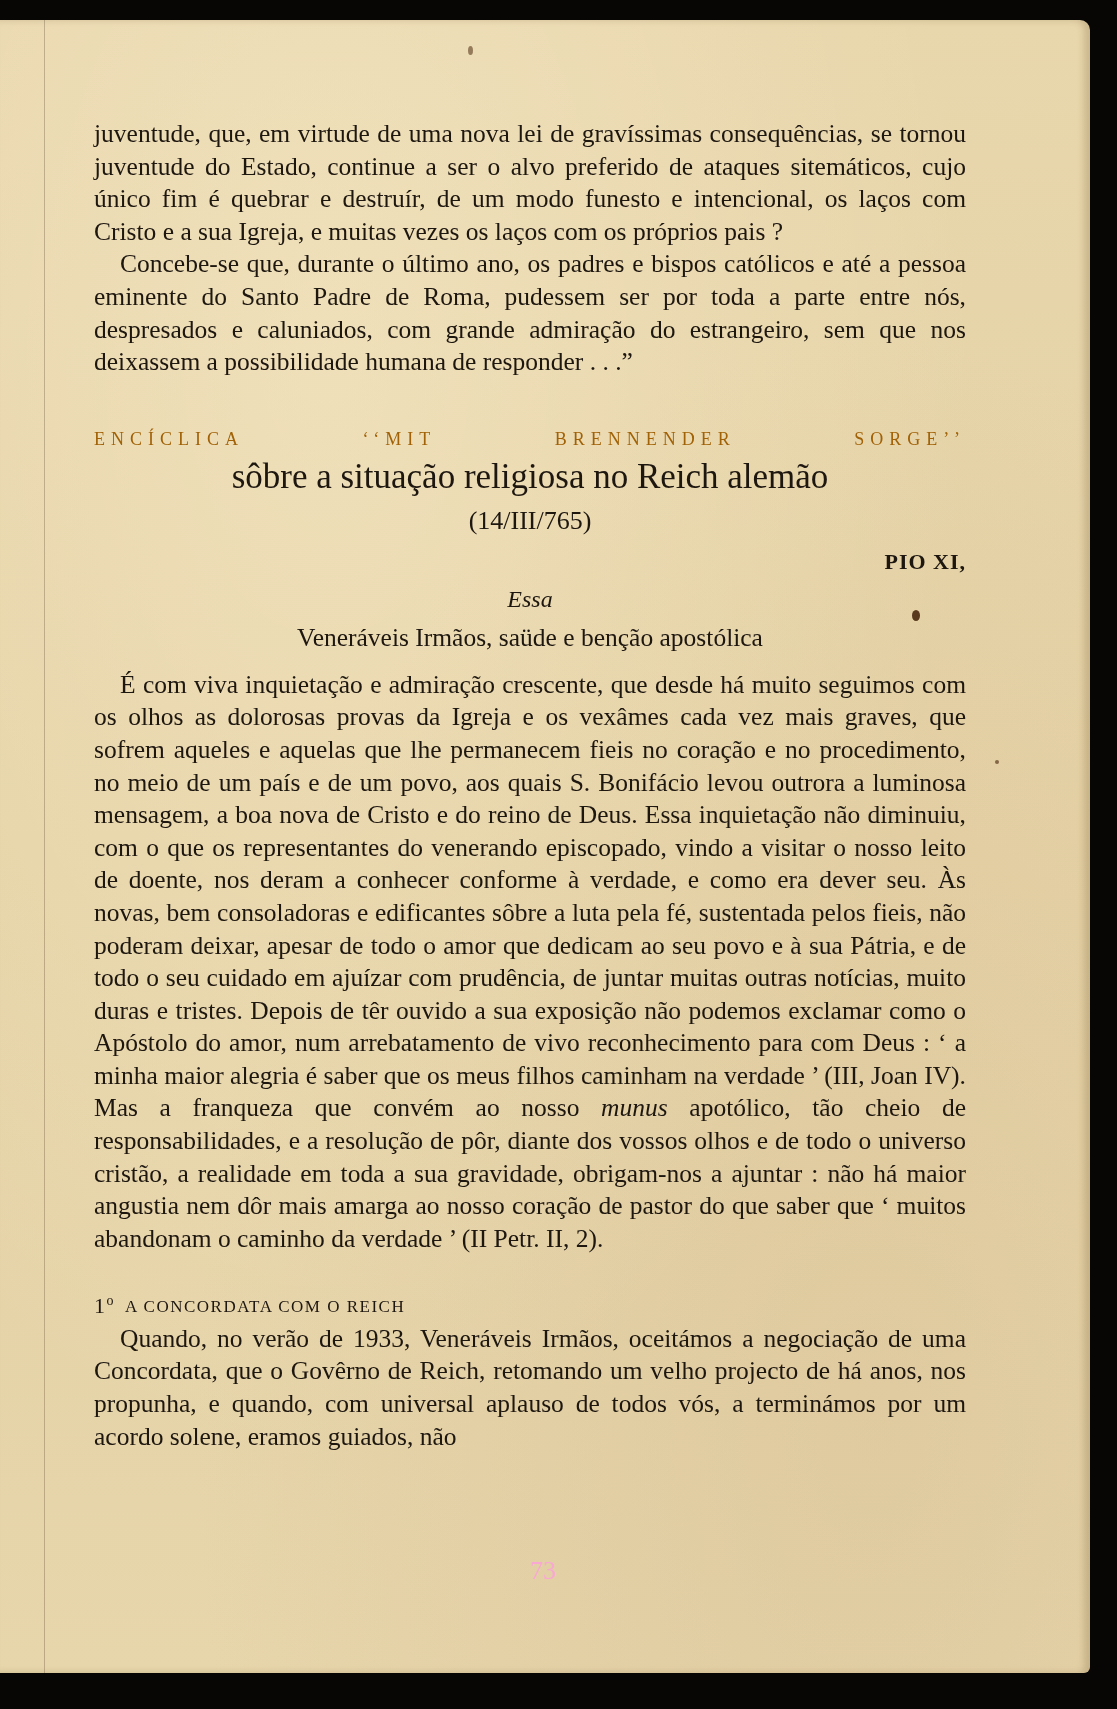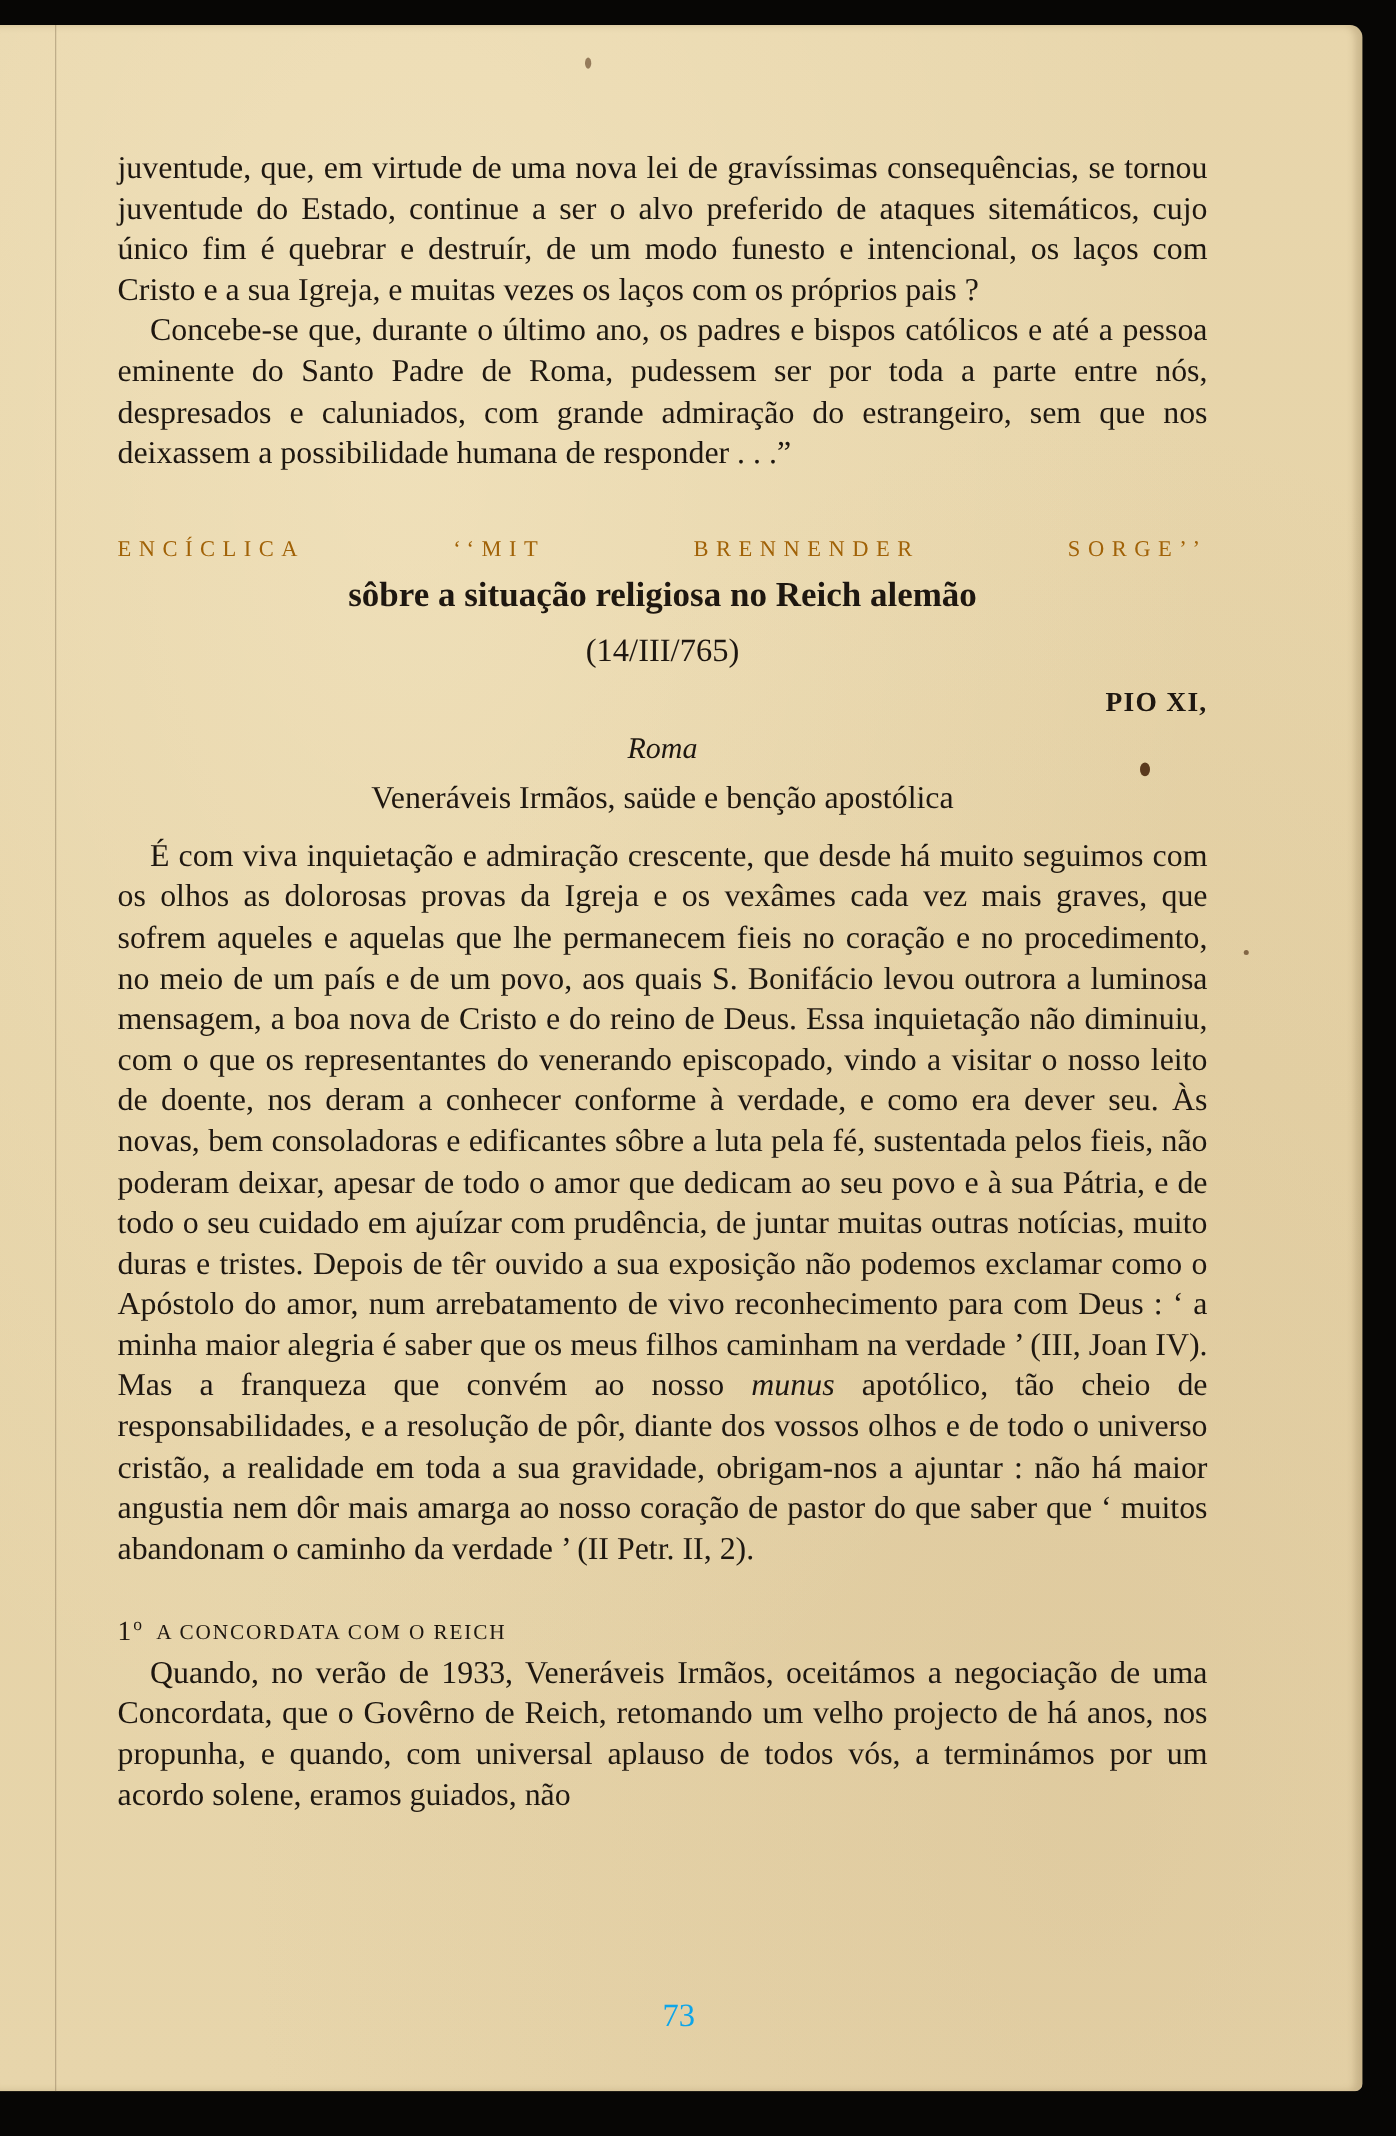--- a/index.html
+++ b/index.html
@@ -64,39 +64,39 @@
       justify-content: space-between;
       font-size: 18px;
       letter-spacing: 6px;
       line-height: 40px;
       color: #a16207;
     }
     .center {
       text-align: center;
       margin: 0;
     }
-    .subtitle { font-size: 28px; line-height: 36px; font-weight: bold; }
+    .subtitle { font-size: 35px; line-height: 36px; }
     .date { font-size: 26px; line-height: 44px; margin-top: 4px; }
     .author { font-size: 22px; font-weight: bold; line-height: 34px; margin-top: 2px; letter-spacing: 1px; text-align: right;}
     .papa { font-style: italic; font-size: 24px; line-height: 40px; }
     .salut { font-size: 25.5px; line-height: 38px; margin-bottom: 12px; }
     .section-heading {
       margin-top: 30px;
       font-size: 17px;
       letter-spacing: 1.5px;
       line-height: 30px;
     }
     .section-heading .num { font-size: 22px; margin-right: 10px; }
     .section-heading .deg { font-size: 14px; vertical-align: super; }
     .page-number {
       position: absolute;
       left: 530px;
-      top: 1598px;
+      top: 1556px;
       font-size: 26px;
-      color: #0ea5e9;
+      color: #f9a8d4;
     }
     .speck {
       position: absolute;
       background: #5a3a1e;
       border-radius: 50%;
     }
     em.munus { font-style: italic; }
   </style>
 </head>
 <body>
@@ -117,21 +117,21 @@
 
   <div class="title-line">
     <span>ENCÍCLICA</span>
     <span>‘‘MIT</span>
     <span>BRENNENDER</span>
     <span>SORGE’’</span>
   </div>
   <p class="center subtitle">sôbre a situação religiosa no Reich alemão</p>
   <p class="center date">(14/III/765)</p>
   <p class="center author">PIO XI,</p>
-  <p class="center papa">Roma</p>
+  <p class="center papa">Essa</p>
   <p class="center salut">Veneráveis Irmãos, saüde e benção apostólica</p>
 
   <p class="para indent"><span>É com viva inquietação e admiração crescente, que desde há muito seguimos com os olhos as dolorosas provas da Igreja e os vexâmes cada vez mais graves, que sofrem aqueles e aquelas que lhe permanecem fieis no coração e no procedimento, no meio de um país e de um povo, aos quais S. Bonifácio levou outrora a luminosa mensagem, a boa nova de Cristo e do reino de Deus.  Essa inquietação não diminuiu, com o que os representantes do venerando episcopado, vindo a visitar o nosso leito de doente, nos deram a conhecer conforme à verdade, e como era dever seu.  Às novas, bem consoladoras e edificantes sôbre a luta pela fé, sustentada pelos fieis, não poderam deixar, apesar de todo o amor que dedicam ao seu povo e à sua Pátria, e de todo o seu cuidado em ajuízar com prudência, de juntar muitas outras notícias, muito duras e tristes. Depois de têr ouvido a sua exposição não podemos exclamar como o Apóstolo do amor, num arrebatamento de vivo reconhecimento para com Deus : ‘ a minha maior alegria é saber que os meus filhos caminham na verdade ’ (III, Joan IV).  Mas a franqueza que convém ao nosso </span><em class="munus">munus</em><span> apotólico, tão cheio de responsabilidades, e a resolução de pôr, diante dos vossos olhos e de todo o universo cristão, a realidade em toda a sua gravidade, obrigam-nos a ajuntar :  não há maior angustia nem dôr mais amarga ao nosso coração de pastor do que saber que ‘ muitos abandonam o caminho da verdade ’ (II Petr. II, 2).</span></p>
 
   <div class="section-heading">
     <span class="num"><span>1</span><span class="deg">o</span></span><span>A CONCORDATA COM O REICH</span>
   </div>
   <p class="para indent">Quando, no verão de 1933, Veneráveis Irmãos, oceitámos a negociação de uma Concordata, que o Govêrno de Reich, retomando um velho projecto de há anos, nos propunha, e quando, com universal aplauso de todos vós, a terminámos por um acordo solene, eramos guiados, não</p>
 </div>
 

